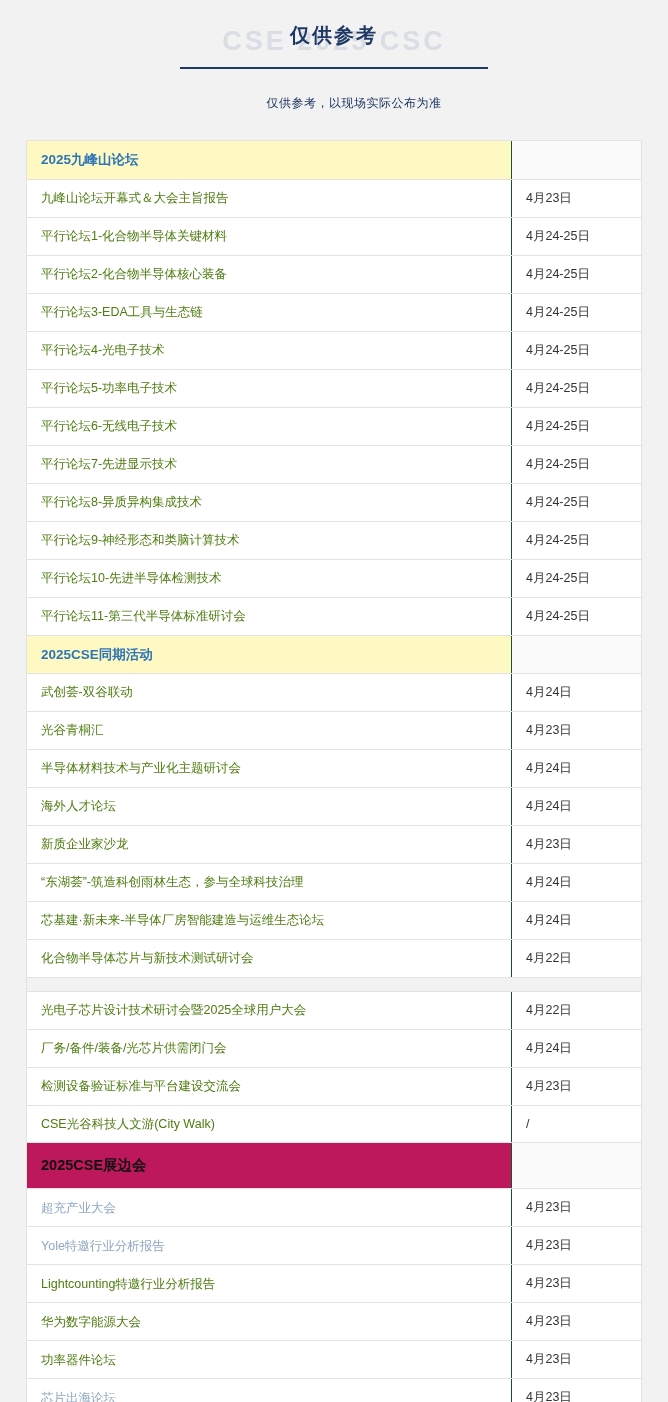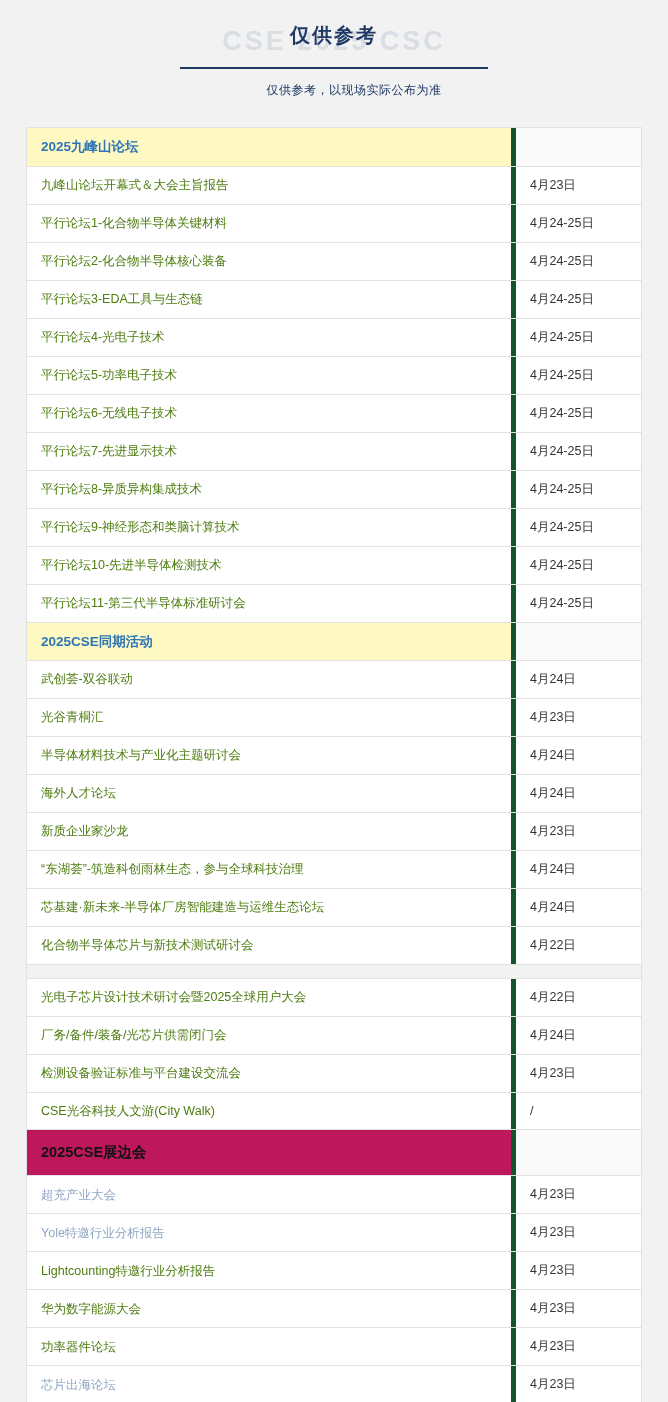--- a/index.html
+++ b/index.html
@@ -40,21 +40,21 @@
     letter-spacing: 2px;
     z-index: 2;
   }
   .header-rule {
     width: 308px;
     height: 2px;
     background: #1f3864;
     margin: 18px auto 0 auto;
   }
   .header-sub {
-    margin-top: 13px;
+    margin-top: 26px;
     font-size: 12px;
     color: #1f3864;
     letter-spacing: 0.5px;
     padding-left: 40px;
   }
   
   .table-wrap {
     margin: 20px 26px 0 26px;
     background: #fff;
     border: 1px solid #e2e2e2;
@@ -74,21 +74,21 @@
     color: #4d7c0f;
     line-height: 1.3;
     display: flex;
     align-items: center;
   }
   .cell-date {
     flex: 0 0 130px;
     padding: 10px 10px 10px 14px;
     font-size: 12.5px;
     color: #333;
-    border-left: 5px solid #14532d;
+    border-left: 1px solid #14532d;
     display: flex;
     align-items: center;
   }
   
   .row.section .cell-name {
     font-size: 13.5px;
     font-weight: bold;
     color: #2e75b6;
     background: #fef9c3;
   }

